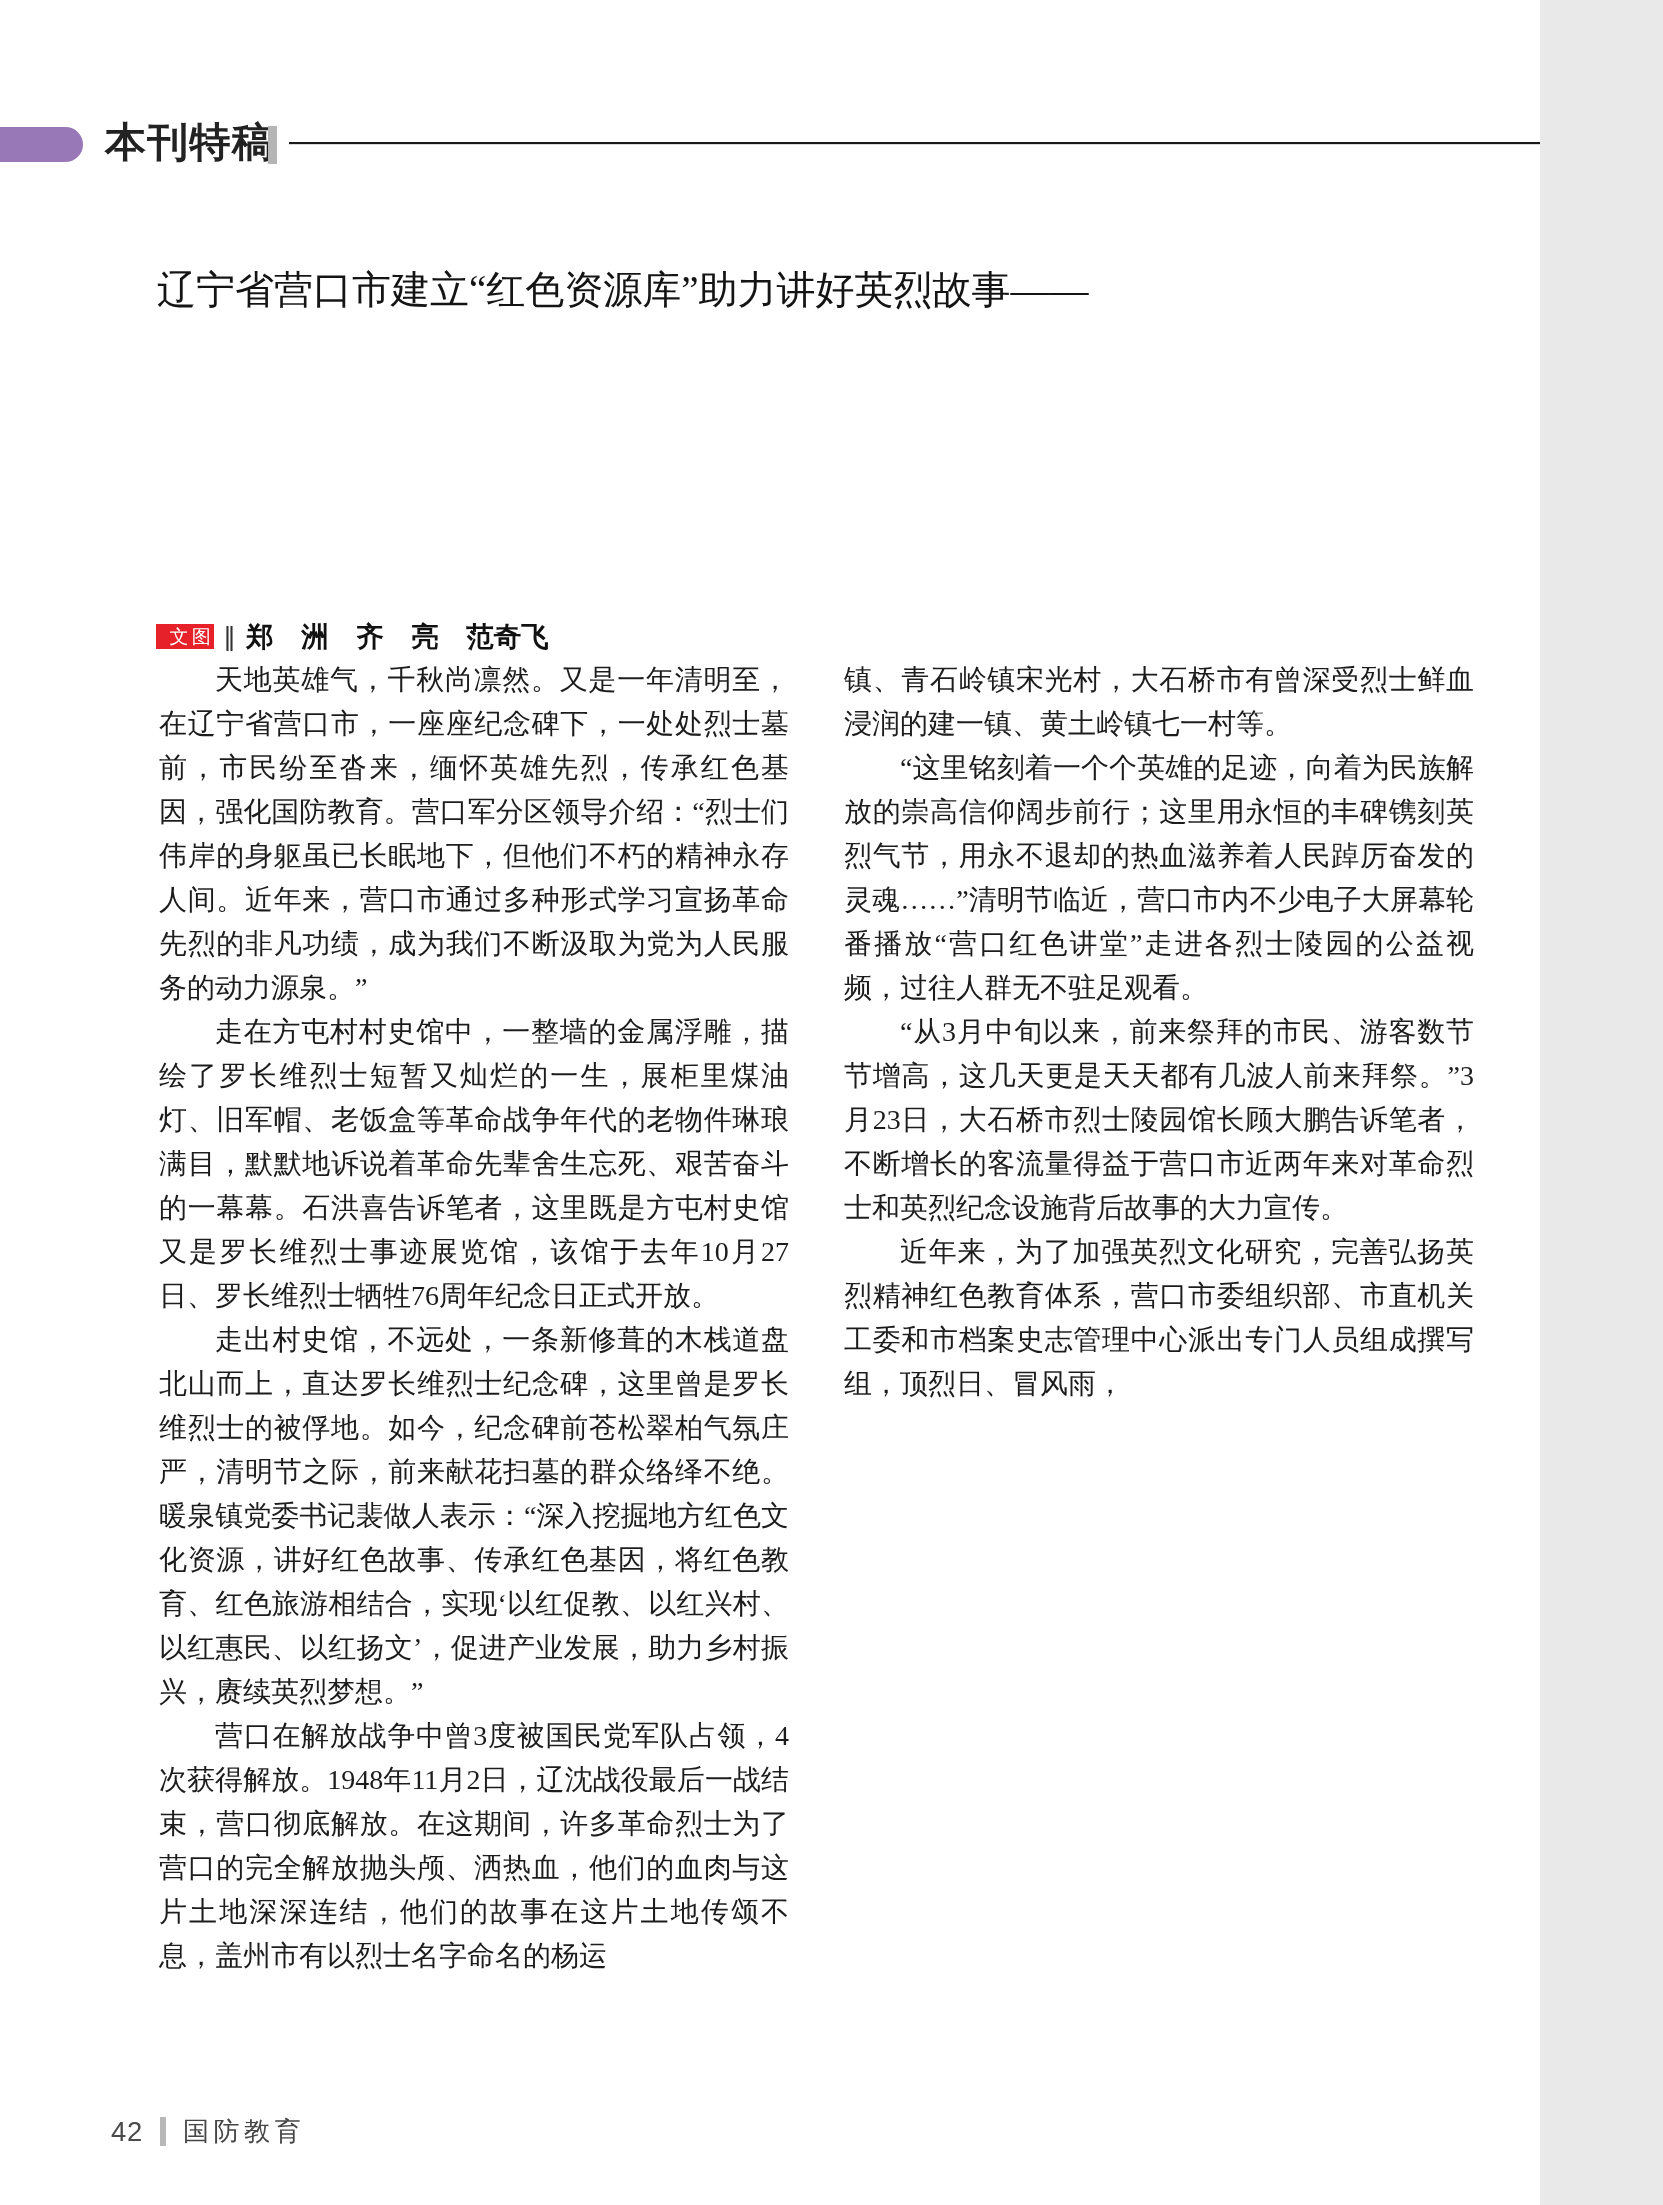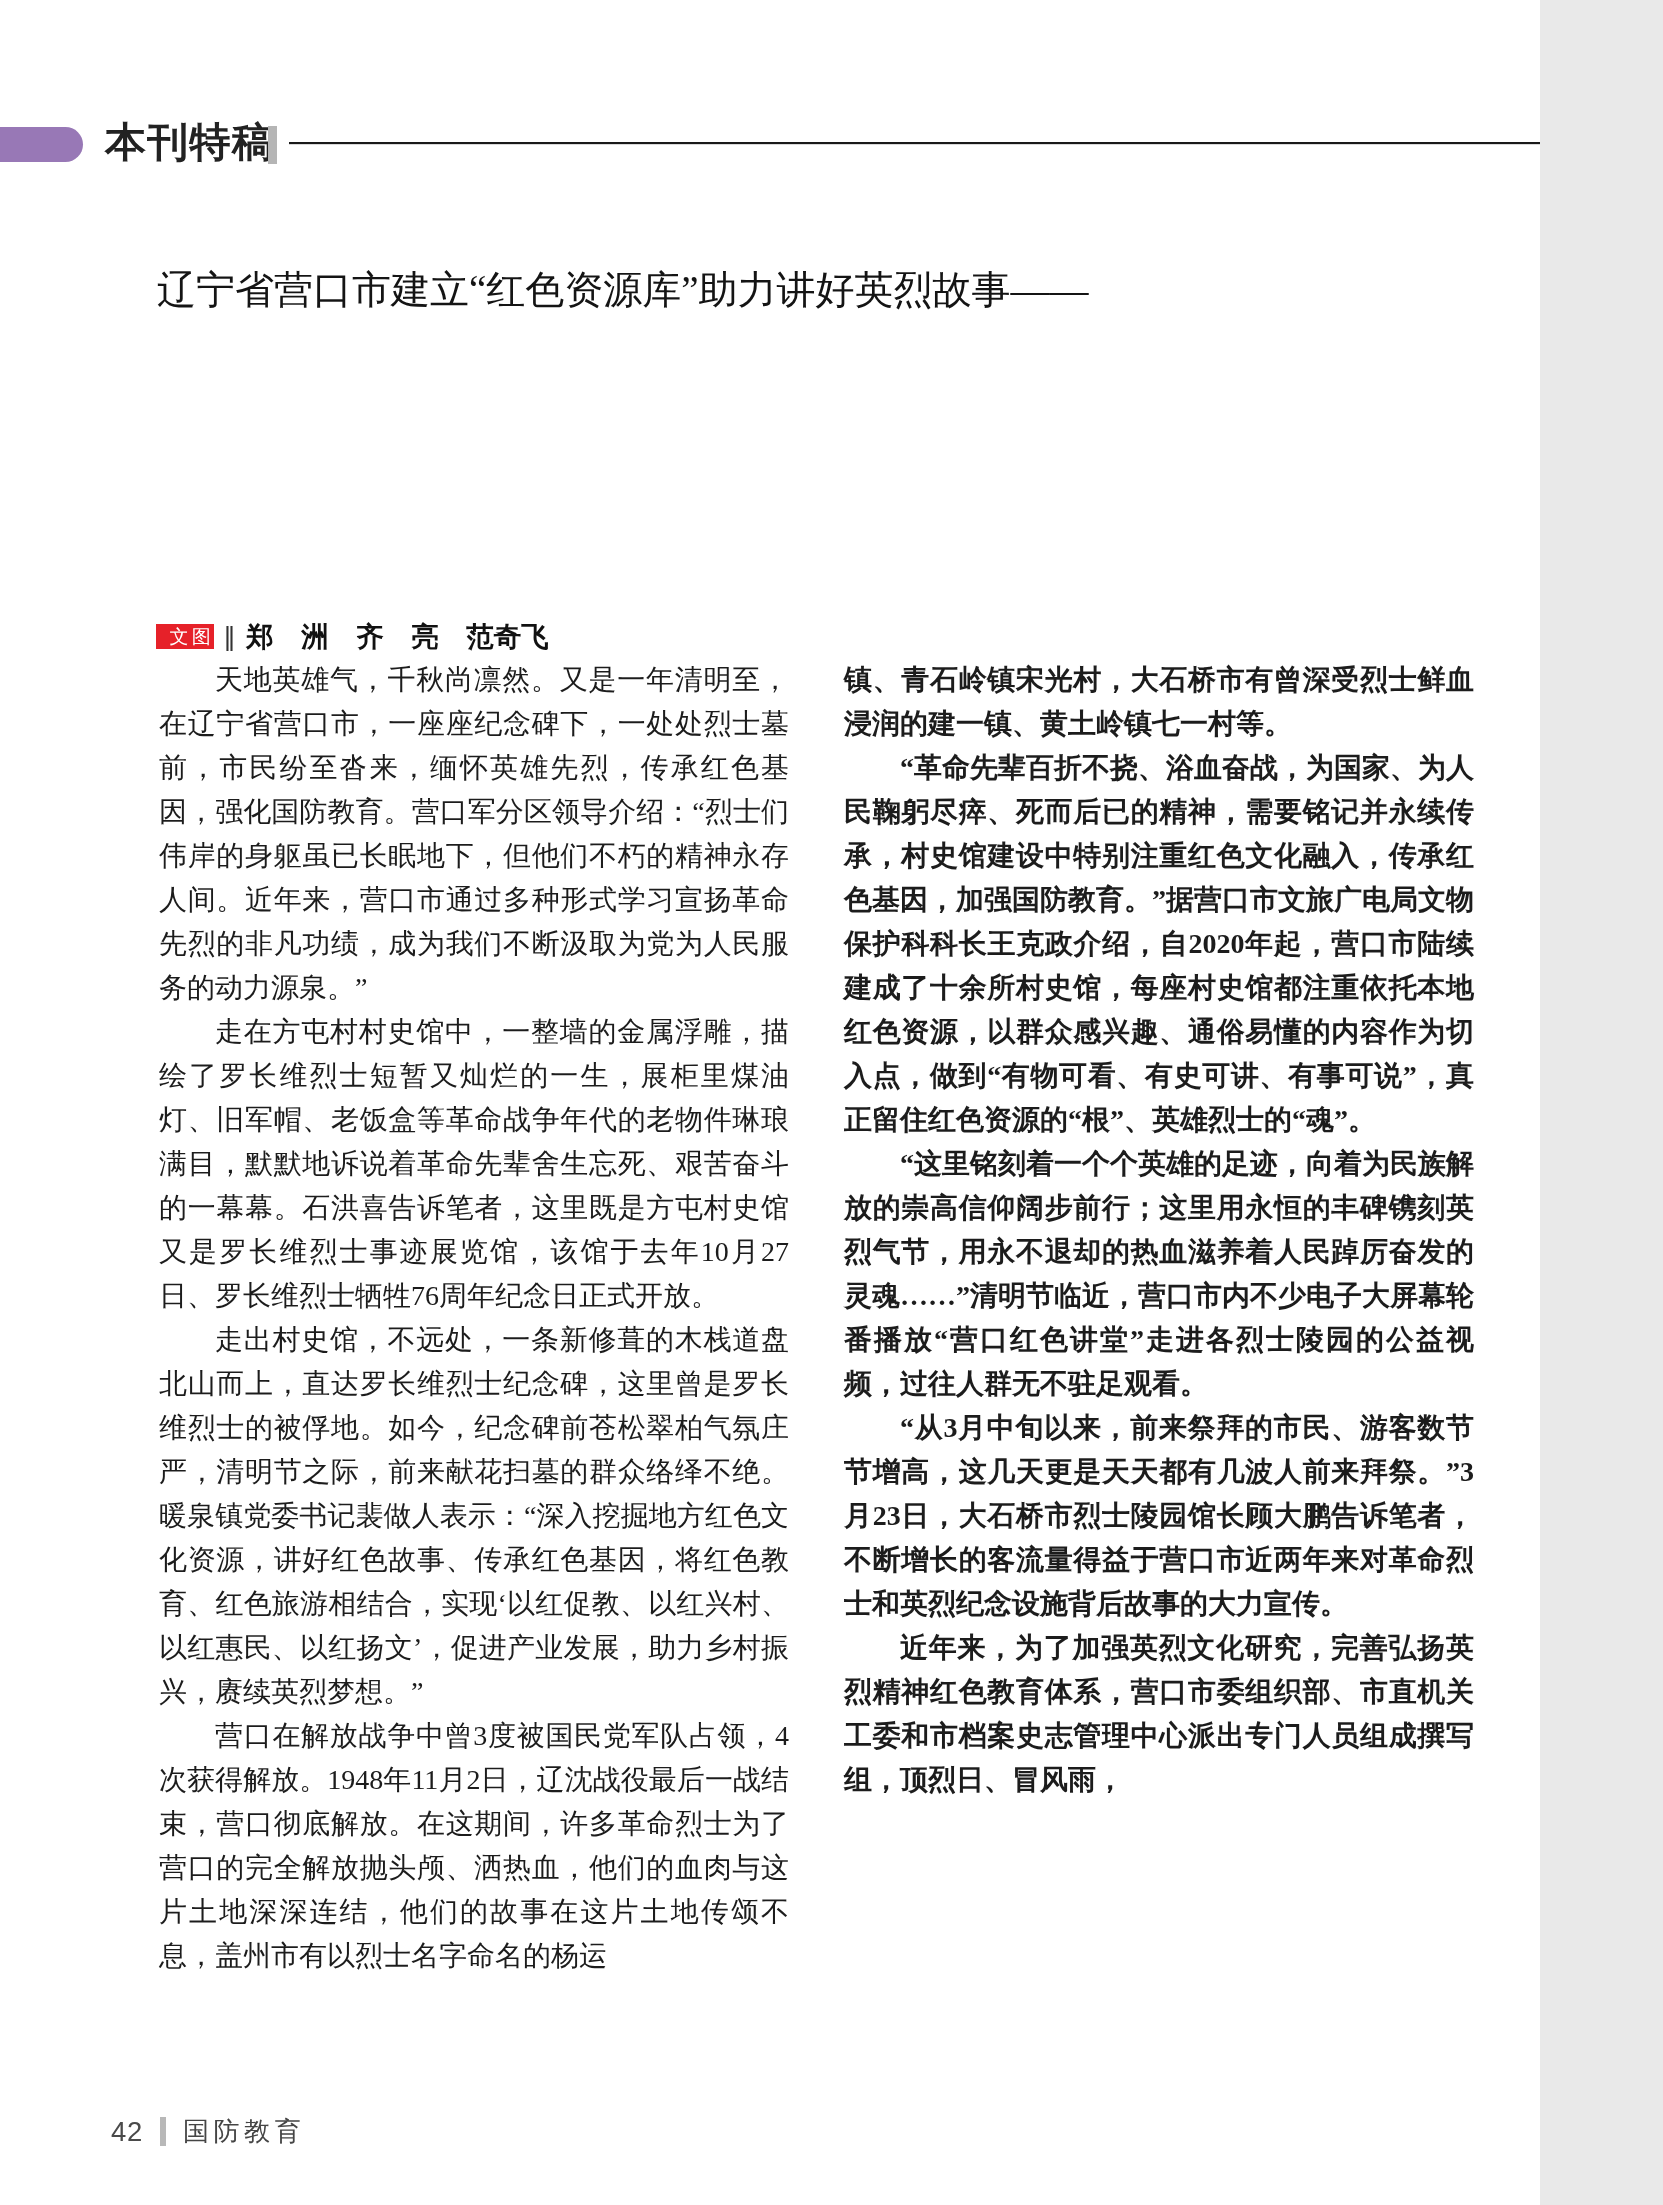--- a/index.html
+++ b/index.html
@@ -100,21 +100,21 @@
     white-space: nowrap;
   }
 
   
   .col {
     position: absolute;
     top: 658px;
     width: 630px;
   }
   .col-left  { left: 159px; }
-  .col-right { left: 844px; font-weight: bold; }
+  .col-right { left: 844px; }
   .col p {
     margin: 0;
     font-size: 28px;
     line-height: 44px;
     text-align: justify;
     text-justify: inter-ideograph;
     color: #1c1c1c;
     text-indent: 2em;
   }
   .col p.no-indent { text-indent: 0; }
@@ -163,21 +163,20 @@
 
   <div class="col col-left">
     <p>天地英雄气，千秋尚凛然。又是一年清明至，在辽宁省营口市，一座座纪念碑下，一处处烈士墓前，市民纷至沓来，缅怀英雄先烈，传承红色基因，强化国防教育。营口军分区领导介绍：“烈士们伟岸的身躯虽已长眠地下，但他们不朽的精神永存人间。近年来，营口市通过多种形式学习宣扬革命先烈的非凡功绩，成为我们不断汲取为党为人民服务的动力源泉。”</p>
     <p>走在方屯村村史馆中，一整墙的金属浮雕，描绘了罗长维烈士短暂又灿烂的一生，展柜里煤油灯、旧军帽、老饭盒等革命战争年代的老物件琳琅满目，默默地诉说着革命先辈舍生忘死、艰苦奋斗的一幕幕。石洪喜告诉笔者，这里既是方屯村史馆又是罗长维烈士事迹展览馆，该馆于去年10月27日、罗长维烈士牺牲76周年纪念日正式开放。</p>
     <p>走出村史馆，不远处，一条新修葺的木栈道盘北山而上，直达罗长维烈士纪念碑，这里曾是罗长维烈士的被俘地。如今，纪念碑前苍松翠柏气氛庄严，清明节之际，前来献花扫墓的群众络绎不绝。暖泉镇党委书记裴做人表示：“深入挖掘地方红色文化资源，讲好红色故事、传承红色基因，将红色教育、红色旅游相结合，实现‘以红促教、以红兴村、以红惠民、以红扬文’，促进产业发展，助力乡村振兴，赓续英烈梦想。”</p>
     <p>营口在解放战争中曾3度被国民党军队占领，4次获得解放。1948年11月2日，辽沈战役最后一战结束，营口彻底解放。在这期间，许多革命烈士为了营口的完全解放抛头颅、洒热血，他们的血肉与这片土地深深连结，他们的故事在这片土地传颂不息，盖州市有以烈士名字命名的杨运</p>
   </div>
 
   <div class="col col-right">
     <p class="no-indent">镇、青石岭镇宋光村，大石桥市有曾深受烈士鲜血浸润的建一镇、黄土岭镇七一村等。</p>
-    <p>“革命先辈百折不挠、浴血奋战，为国家、为人民鞠躬尽瘁、死而后已的精神，需要铭记并永续传承，村史馆建设中特别注重红色文化融入，传承红色基因，加强国防教育。”据营口市文旅广电局文物保护科科长王克政介绍，自2020年起，营口市陆续建成了十余所村史馆，每座村史馆都注重依托本地红色资源，以群众感兴趣、通俗易懂的内容作为切入点，做到“有物可看、有史可讲、有事可说”，真正留住红色资源的“根”、英雄烈士的“魂”。</p>
     <p>“这里铭刻着一个个英雄的足迹，向着为民族解放的崇高信仰阔步前行；这里用永恒的丰碑镌刻英烈气节，用永不退却的热血滋养着人民踔厉奋发的灵魂……”清明节临近，营口市内不少电子大屏幕轮番播放“营口红色讲堂”走进各烈士陵园的公益视频，过往人群无不驻足观看。</p>
     <p>“从3月中旬以来，前来祭拜的市民、游客数节节增高，这几天更是天天都有几波人前来拜祭。”3月23日，大石桥市烈士陵园馆长顾大鹏告诉笔者，不断增长的客流量得益于营口市近两年来对革命烈士和英烈纪念设施背后故事的大力宣传。</p>
     <p>近年来，为了加强英烈文化研究，完善弘扬英烈精神红色教育体系，营口市委组织部、市直机关工委和市档案史志管理中心派出专门人员组成撰写组，顶烈日、冒风雨，</p>
   </div>
 
   <div class="footer">
     <span class="page-num">42</span>
     <span class="footer-tick"></span>
     <span class="journal-name">国防教育</span>
   </div>

